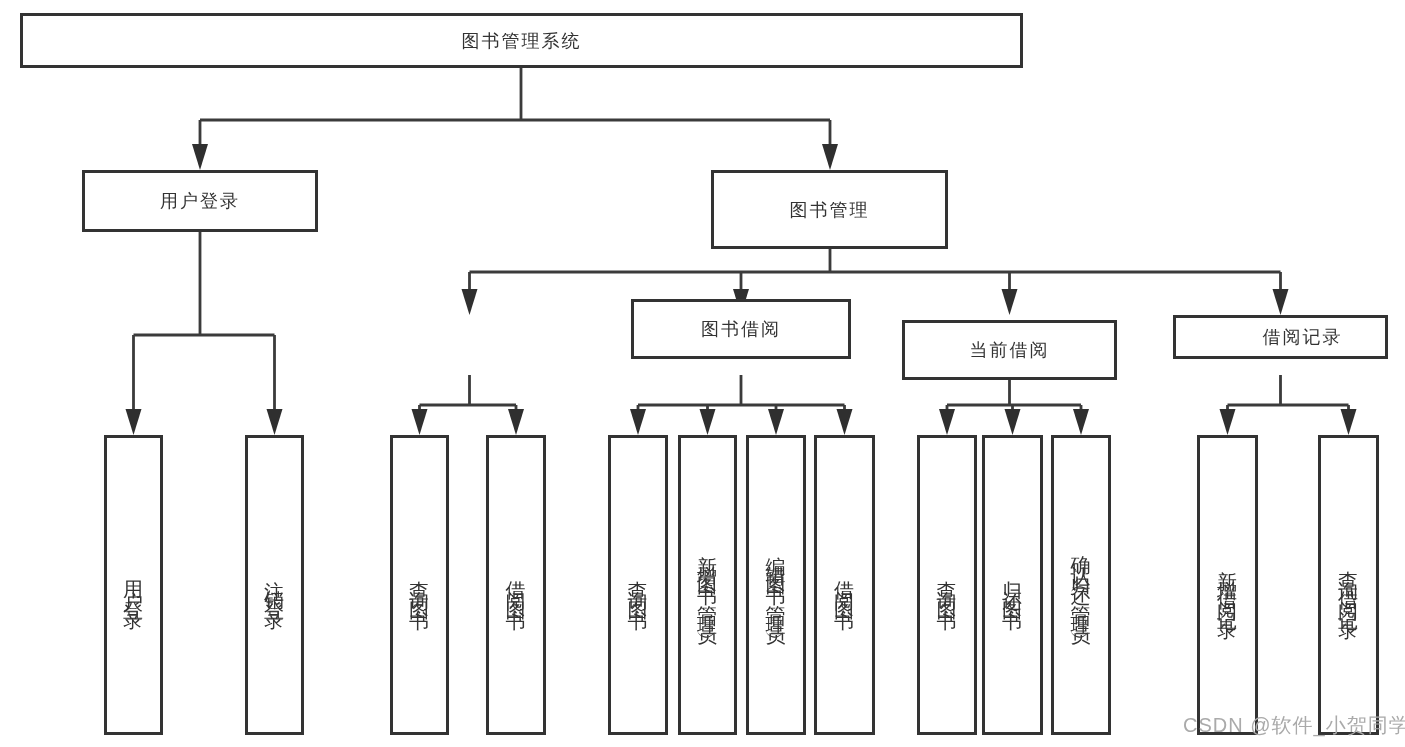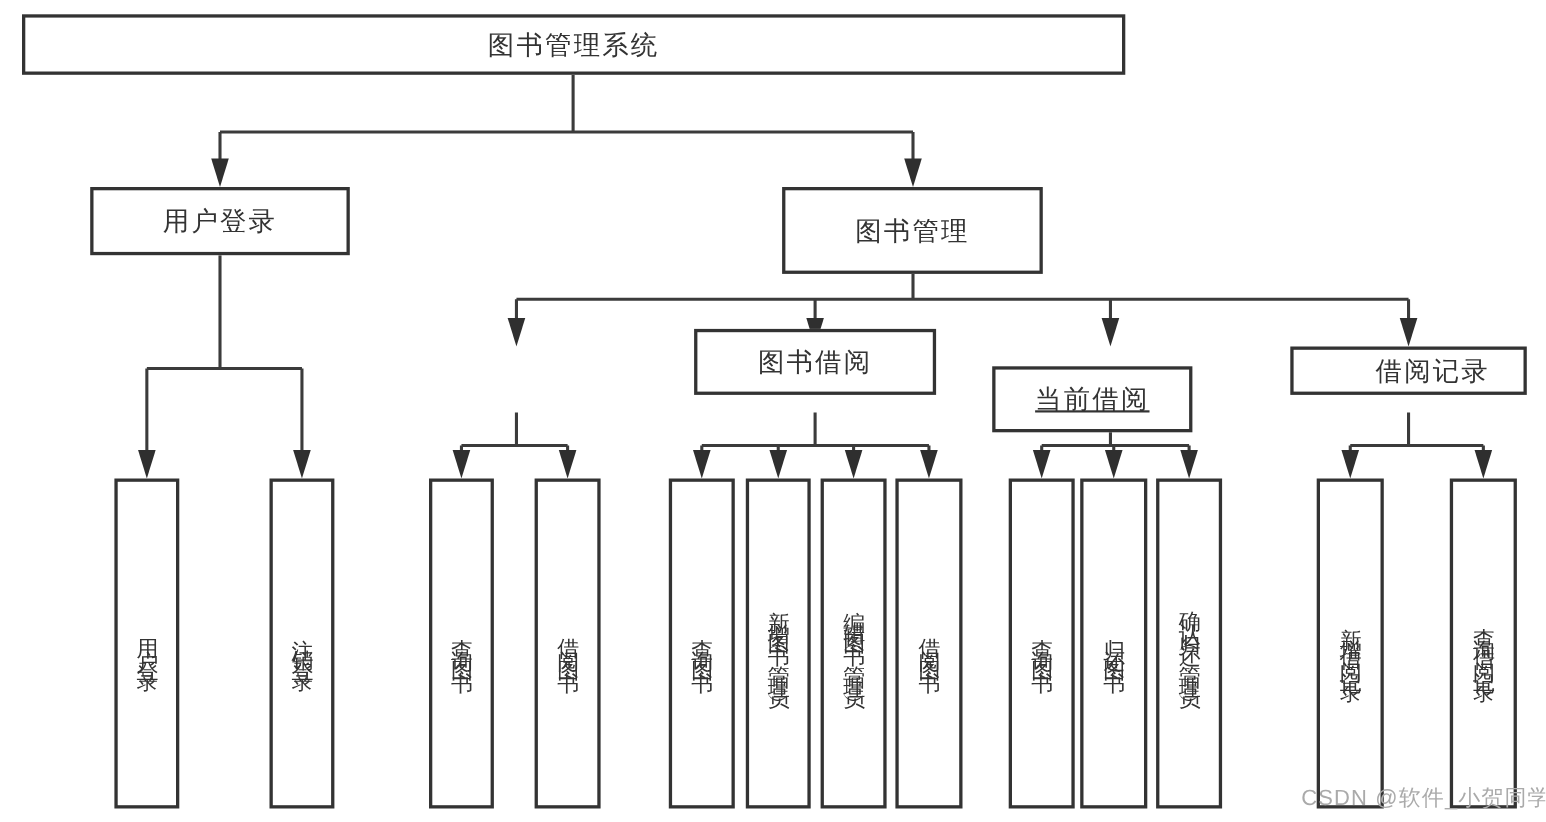--- a/index.html
+++ b/index.html
@@ -12,21 +12,21 @@
   }
   svg.connectors{position:absolute;left:0;top:0;width:1405px;height:747px;}
   .node{
     position:absolute;
     box-sizing:border-box;
     background:#ffffff;
     border:3px solid #333333;
     display:flex;align-items:center;justify-content:center;
     color:#333333;
   }
-  .h-node{font-size:24px;letter-spacing:2px;white-space:nowrap;}
+  .h-node{font-size:18px;letter-spacing:2px;white-space:nowrap;}
   .v-node span{
     writing-mode:vertical-rl;
     text-orientation:mixed;
     font-size:20px;
     letter-spacing:10px;
     line-height:1;
     color:#333333;
   }
   .watermark{
     position:absolute;
@@ -74,21 +74,21 @@
       <polygon points="1340.5,409 1356.5,409 1348.5,435"></polygon>
     </g>
   </svg>
 
   <div class="node h-node" style="left:20px;top:13px;width:1003px;height:55px;">图书管理系统</div>
 
   <div class="node h-node" style="left:82px;top:170px;width:236px;height:62px;">用户登录</div>
   <div class="node h-node" style="left:711px;top:170px;width:237px;height:79px;">图书管理</div>
 
   <div class="node h-node" style="left:631px;top:299px;width:220px;height:60px;">图书借阅</div>
-  <div class="node h-node" style="left:902px;top:333px;width:182px;height:60px;text-decoration:underline;">当前借阅</div>
+  <div class="node h-node" style="left:902px;top:320px;width:215px;height:60px;">当前借阅</div>
   <div class="node h-node" style="left:1173px;top:315px;width:215px;height:44px;padding-left:44px;">借阅记录</div>
 
   <div class="node v-node" style="left:104px;top:435px;width:59px;height:300px;">
     <span>用户登录</span>
   </div>
   <div class="node v-node" style="left:245px;top:435px;width:59px;height:300px;">
     <span>注销登录</span>
   </div>
 
   <div class="node v-node" style="left:390px;top:435px;width:59px;height:300px;">

